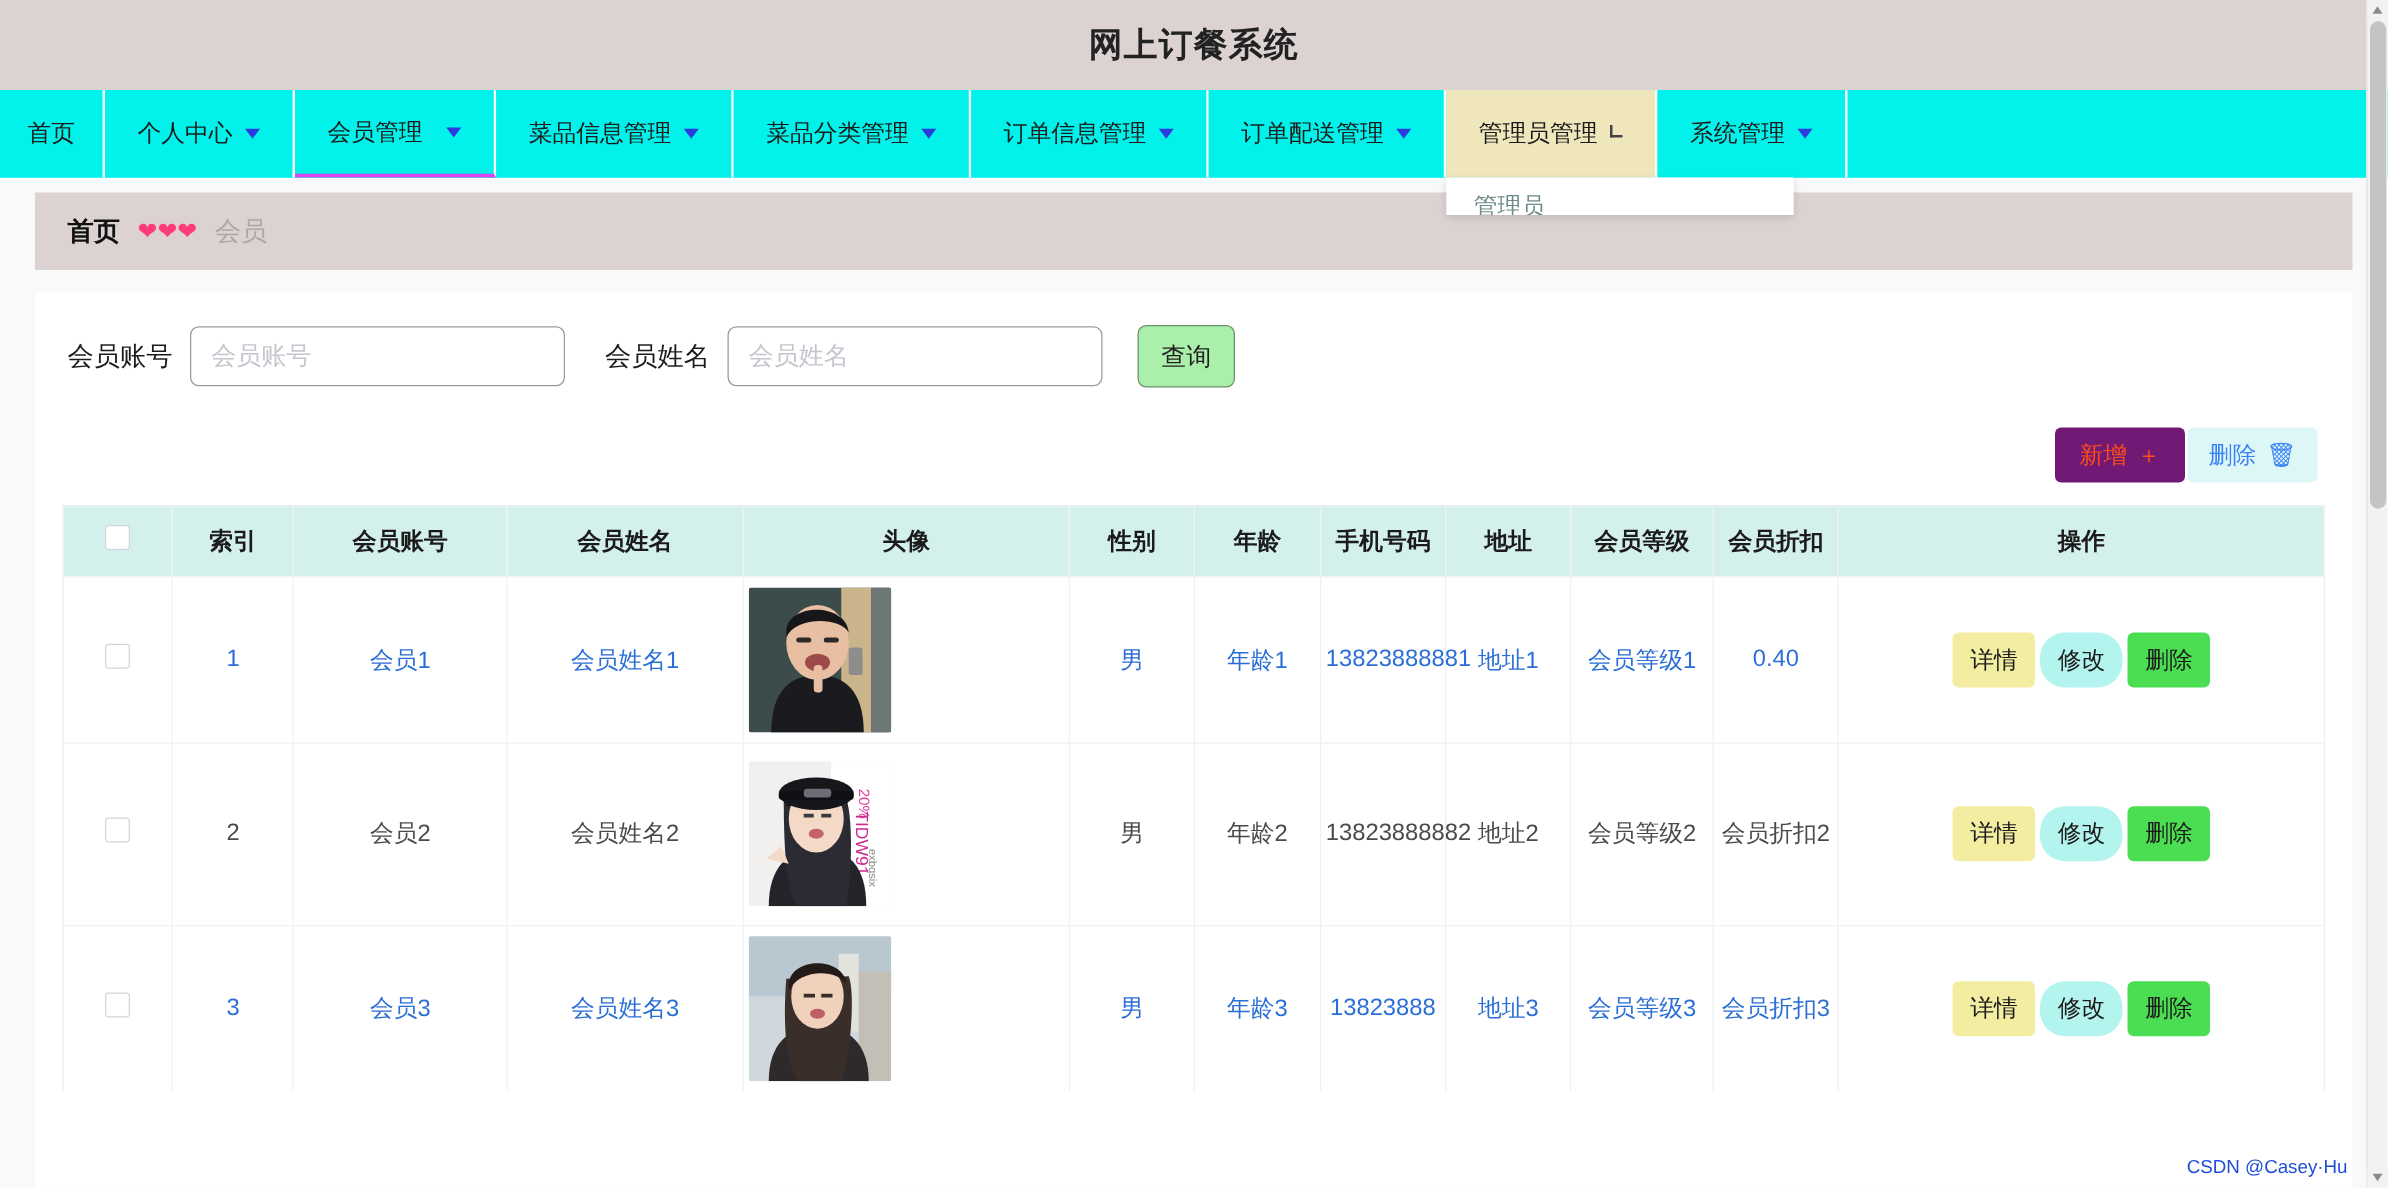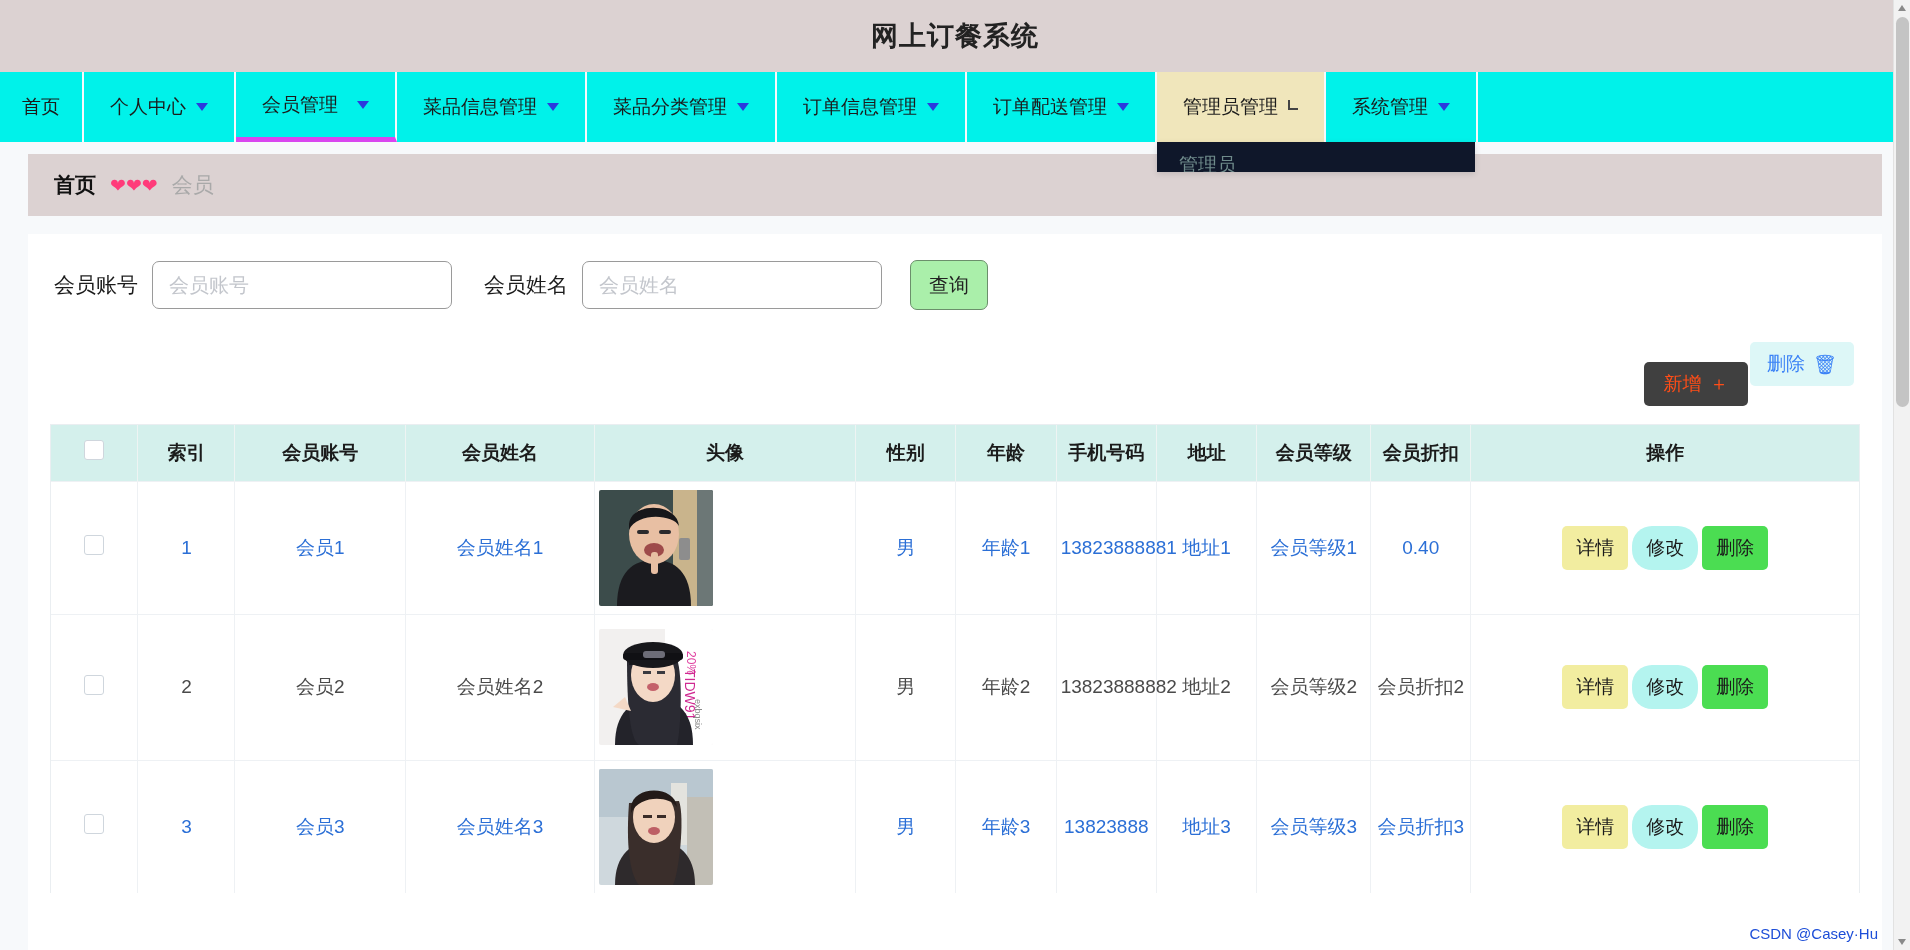--- a/index.html
+++ b/index.html
@@ -56,21 +56,21 @@
     font-size: 19px;
     color: #1b1b1b;
     background: #00f2ea;
     border-right: 2px solid #f7f9fb;
     cursor: pointer;
     white-space: nowrap;
     position: relative;
   }
   .nav-item.first { padding: 0 22px; }
   .nav-item.active-underline {
-    border-bottom: 5px solid #d946ef;
+    border-bottom: 3px solid #d946ef;
     gap: 19px;
   }
   .nav-item.highlight {
     background: #f0e6bb;
   }
   .nav-fill {
     flex: 1;
     background: #00f2ea;
   }
   .caret {
@@ -84,22 +84,22 @@
     display: inline-block;
     width: 10px; height: 10px;
     border-left: 2px solid #444;
     border-bottom: 2px solid #444;
     margin-bottom: 4px;
   }
   .dropdown {
     position: absolute;
     top: 70px;
     left: 0;
-    width: 318px;
-    background: #0f172a;
+    width: 278px;
+    background: #ffffff;
     z-index: 40;
     box-shadow: 0 2px 6px rgba(0,0,0,.12);
   }
   .dropdown-item {
     padding: 10px 22px;
     font-size: 19px;
     color: #6f8b8b;
     cursor: pointer;
     overflow: hidden;
     height: 30px;
@@ -193,21 +193,21 @@
     display: inline-flex;
     align-items: center;
     justify-content: center;
     gap: 8px;
     font-size: 19px;
     border: none;
     border-radius: 5px;
     cursor: pointer;
     font-family: "Liberation Sans", sans-serif;
   }
-  .btn-add { background: #404040; color: #ff4d17; margin-top: 20px; }
+  .btn-add { background: #701a75; color: #ff4d17; }
   .btn-del { background: #ddf7f7; color: #3b82f6; }
 
   
   .tablewrap {
     margin-top: 18px;
     border: 1px solid #eaeef1;
     border-bottom: none;
     overflow: hidden;
   }
   table {

